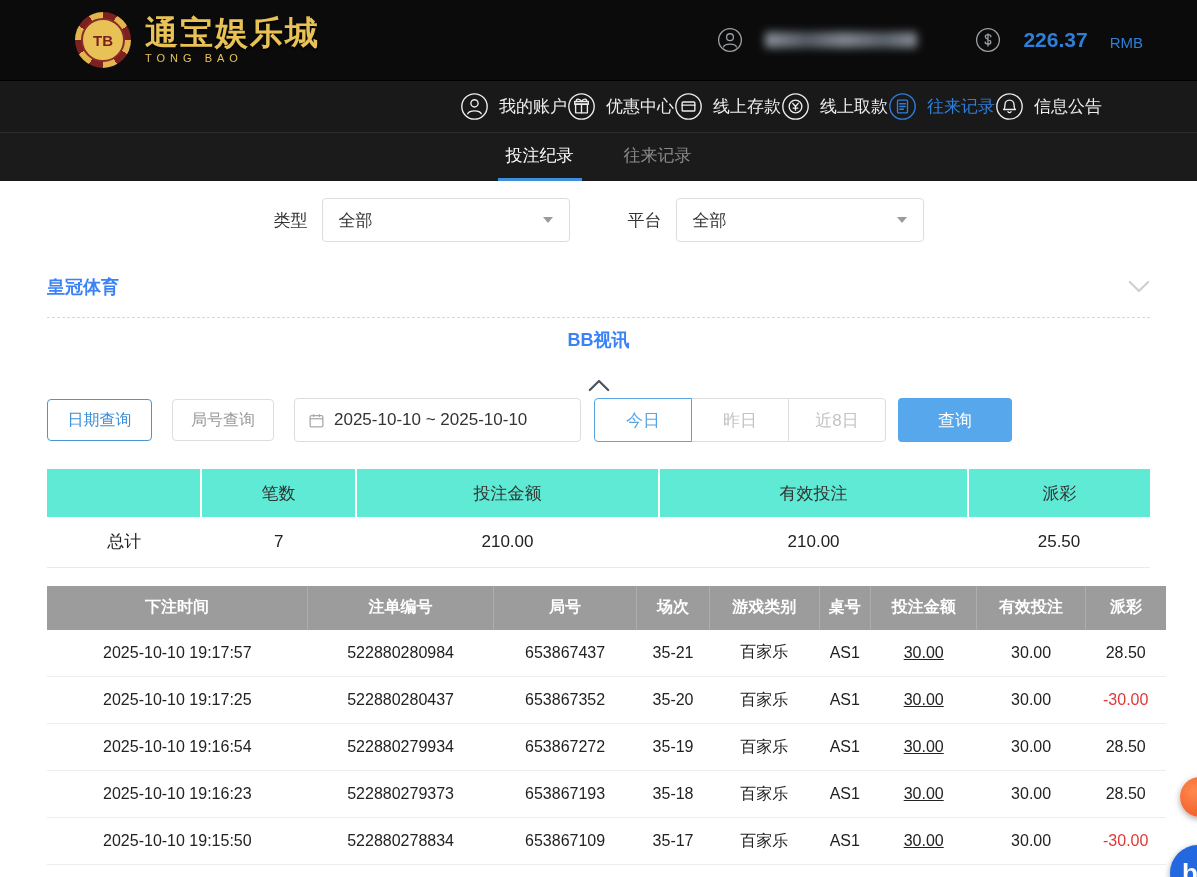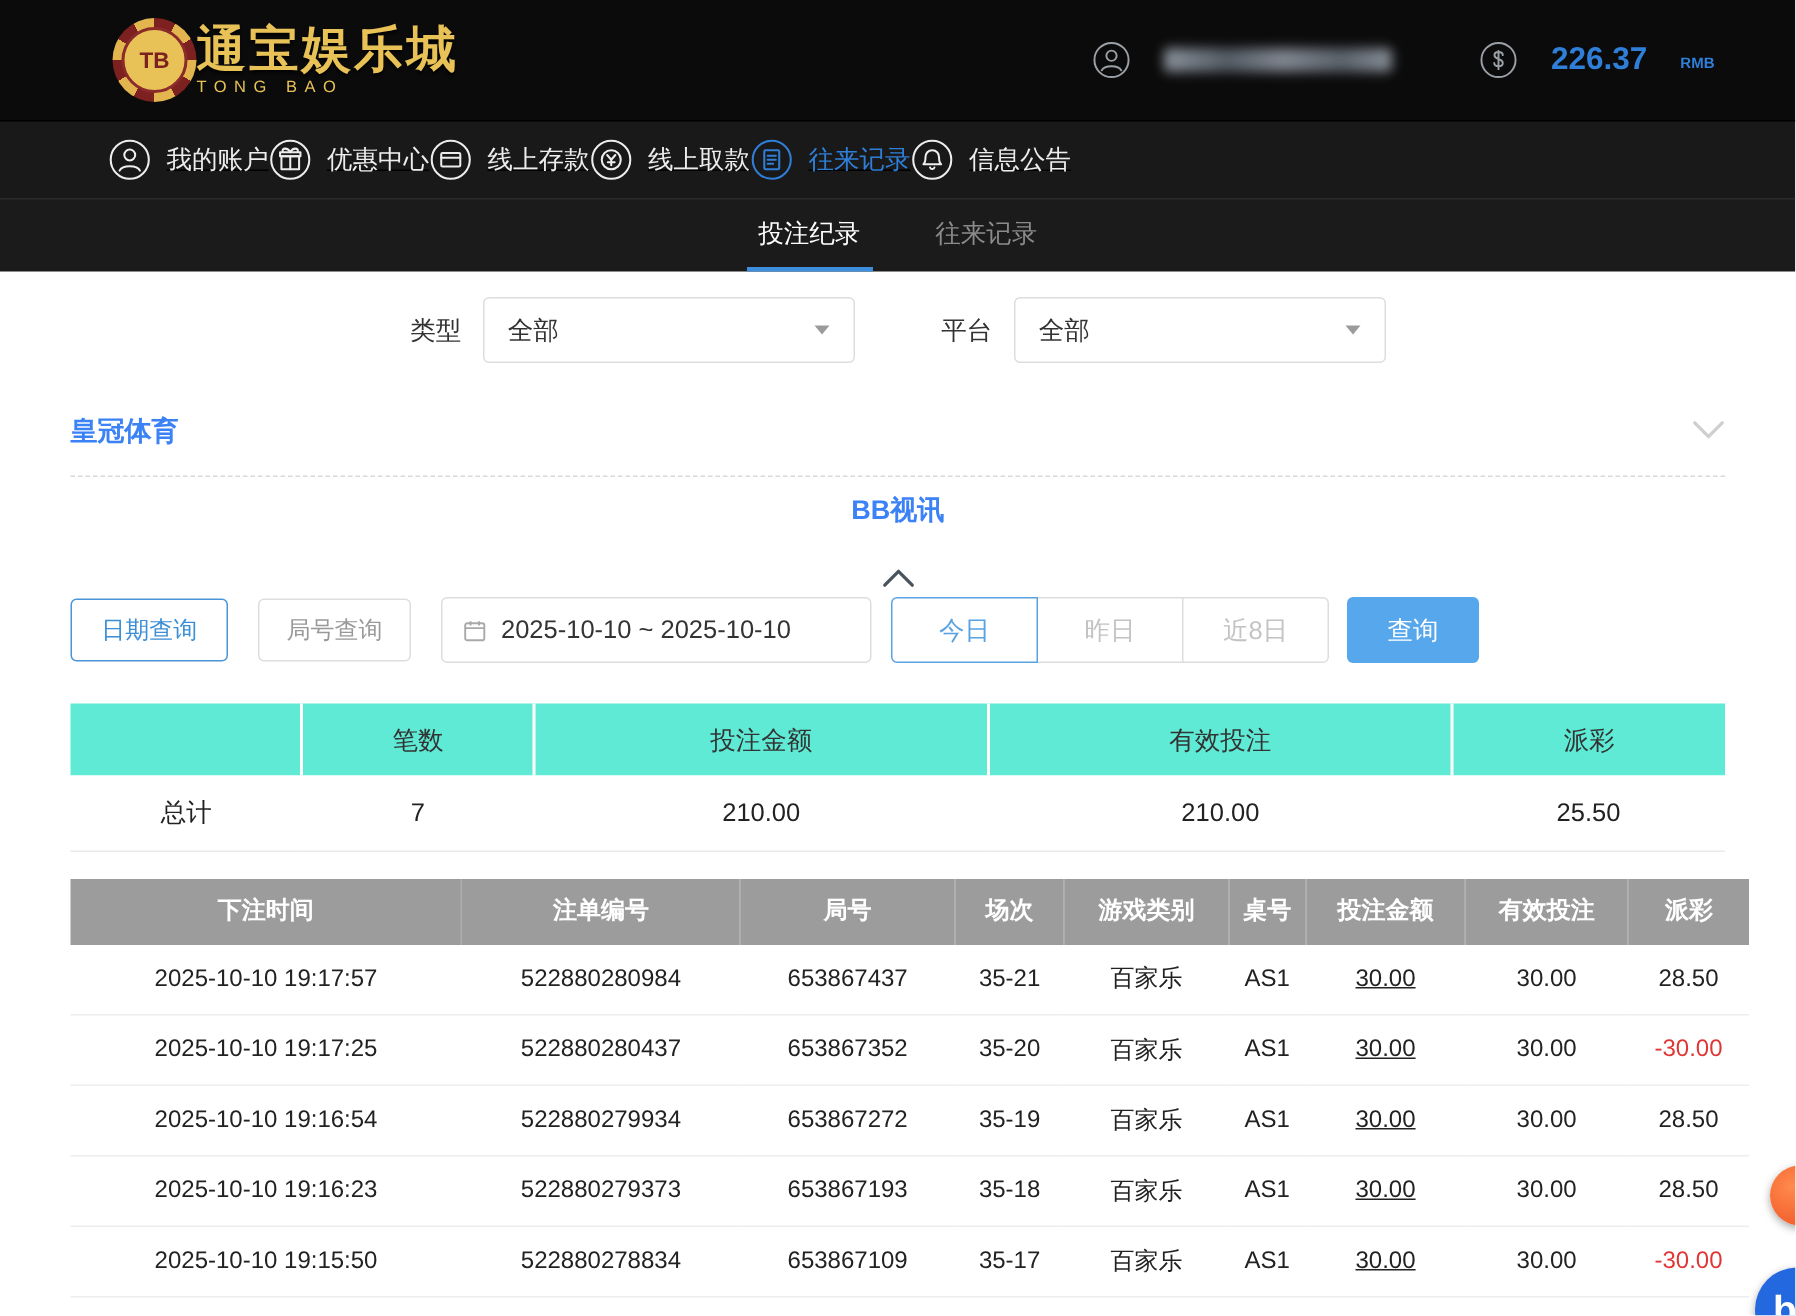--- a/index.html
+++ b/index.html
@@ -2,41 +2,41 @@
 <html><head>
 <meta charset="utf-8">
 <style>
   * { margin:0; padding:0; box-sizing:border-box; }
   html,body { width:1197px; height:877px; overflow:hidden; background:#fff;
     font-family:"Liberation Sans","DejaVu Sans",sans-serif; }
   .page { position:relative; width:1197px; height:877px; overflow:hidden; background:#fff; }
 
   
   .topbar { height:80px; background:#0b0b0b; display:flex; align-items:center; padding:0 54px 0 75px; }
-  .brand { display:flex; align-items:center; }
+  .brand { display:flex; align-items:center; gap:14px; }
   .chip { position:relative; width:56px; height:56px; border-radius:50%;
     background:repeating-conic-gradient(#7c2020 0 30deg,#e2b54e 30deg 60deg); flex:0 0 auto; }
   .chip-inner { position:absolute; inset:6px; border-radius:50%; background:#e8c257; border:2px solid #8a2a2a;
     color:#7c2020; font-weight:bold; font-size:15px; display:flex; align-items:center; justify-content:center; }
   .brand-name { color:#e8c257; font-size:33px; font-weight:bold; letter-spacing:2px; line-height:1;
     text-shadow:0 2px 2px rgba(0,0,0,.7); }
   .brand-sub { color:#e8c257; font-size:11px; letter-spacing:5px; text-align:left; margin-top:3px; }
   .top-right { margin-left:auto; display:flex; align-items:center; gap:58px; }
   .user-box, .balance-box { display:flex; align-items:center; gap:22px; }
   .icon-circle { color:#9aa0a6; display:flex; }
   .icon-circle svg { width:26px; height:26px; }
   .username-blur { width:152px; height:16px; border-radius:3px; opacity:.9;
     background:linear-gradient(90deg,#98a0aa 0%,#5d656f 28%,#8d949e 52%,#646c76 78%,#949ba5 100%);
     filter:blur(4px); }
   .balance { color:#2f7fd9; font-size:21px; font-weight:bold; }
-  .currency { color:#2f7fd9; font-size:10px; font-weight:bold; margin-top:4px; }
+  .currency { color:#2f7fd9; font-size:15px; font-weight:normal; margin-top:4px; }
 
   
   .mainnav { height:52px; background:#191919; border-top:1px solid #000; display:flex; align-items:center;
-    justify-content:flex-start; padding:0 95px 0 72px;text-decoration:underline; }
+    justify-content:flex-end; padding:0 95px 0 72px; }
   .nav-item { display:flex; align-items:center; gap:10px; color:#ededed; font-size:17px; cursor:pointer; white-space:nowrap; }
   .nav-item svg { width:29px; height:29px; stroke:currentColor; fill:none; stroke-width:1.5; stroke-linecap:round; stroke-linejoin:round; }
   .nav-item.active { color:#2f7fd9; }
 
   
   .tabbar { height:49px; background:#1b1b1b; border-top:1px solid #2c2c2c; display:flex; justify-content:center; gap:46px; }
   .tab { color:#8b8b8b; font-size:17px; line-height:46px; position:relative; padding:0 2px; cursor:pointer; }
   .tab.active { color:#fff; }
   .tab.active::after { content:""; position:absolute; left:-6px; right:-6px; bottom:0; height:3px; background:#3d8edd; }
 
@@ -68,21 +68,21 @@
     align-items:center; gap:9px; padding:0 13px; cursor:pointer; }
   .cal-icon { color:#a9a9a9; display:flex; }
   .cal-icon svg { width:17px; height:17px; stroke:currentColor; fill:none; stroke-width:1.8; }
   .date-text { font-size:17px; color:#333; }
   .seg-group { display:flex; margin-left:13px; }
   .seg { width:98px; height:44px; border:1px solid #ddd; background:#fff; color:#c3c3c3; font-size:17px; }
   .seg + .seg { margin-left:-1px; }
   .seg:first-child { border-radius:4px 0 0 4px; }
   .seg:last-child { border-radius:0 4px 4px 0; }
   .seg.active { border-color:#5aa3e2; color:#5aa3e2; position:relative; z-index:1; }
-  .btn-search { margin-left:12px; width:88px; height:44px; background:#57a7ec; color:#fff; border:none; border-radius:4px; font-size:17px; }
+  .btn-search { margin-left:12px; width:114px; height:44px; background:#57a7ec; color:#fff; border:none; border-radius:4px; font-size:17px; }
 
   
   .summary-wrap { margin:27px 47px 0; }
   table.summary { width:100%; border-collapse:collapse; table-layout:fixed; }
   .summary th { background:#5eead4; height:48px; font-size:17px; font-weight:400; color:#333; border-left:2px solid #fff; }
   .summary th:first-child { border-left:none; }
   .summary td { height:50px; text-align:center; font-size:17px; color:#222; border-bottom:1px solid #eaeaea; background:#fff; }
 
   
   .detail-wrap { margin:18px 31px 0 47px; }

